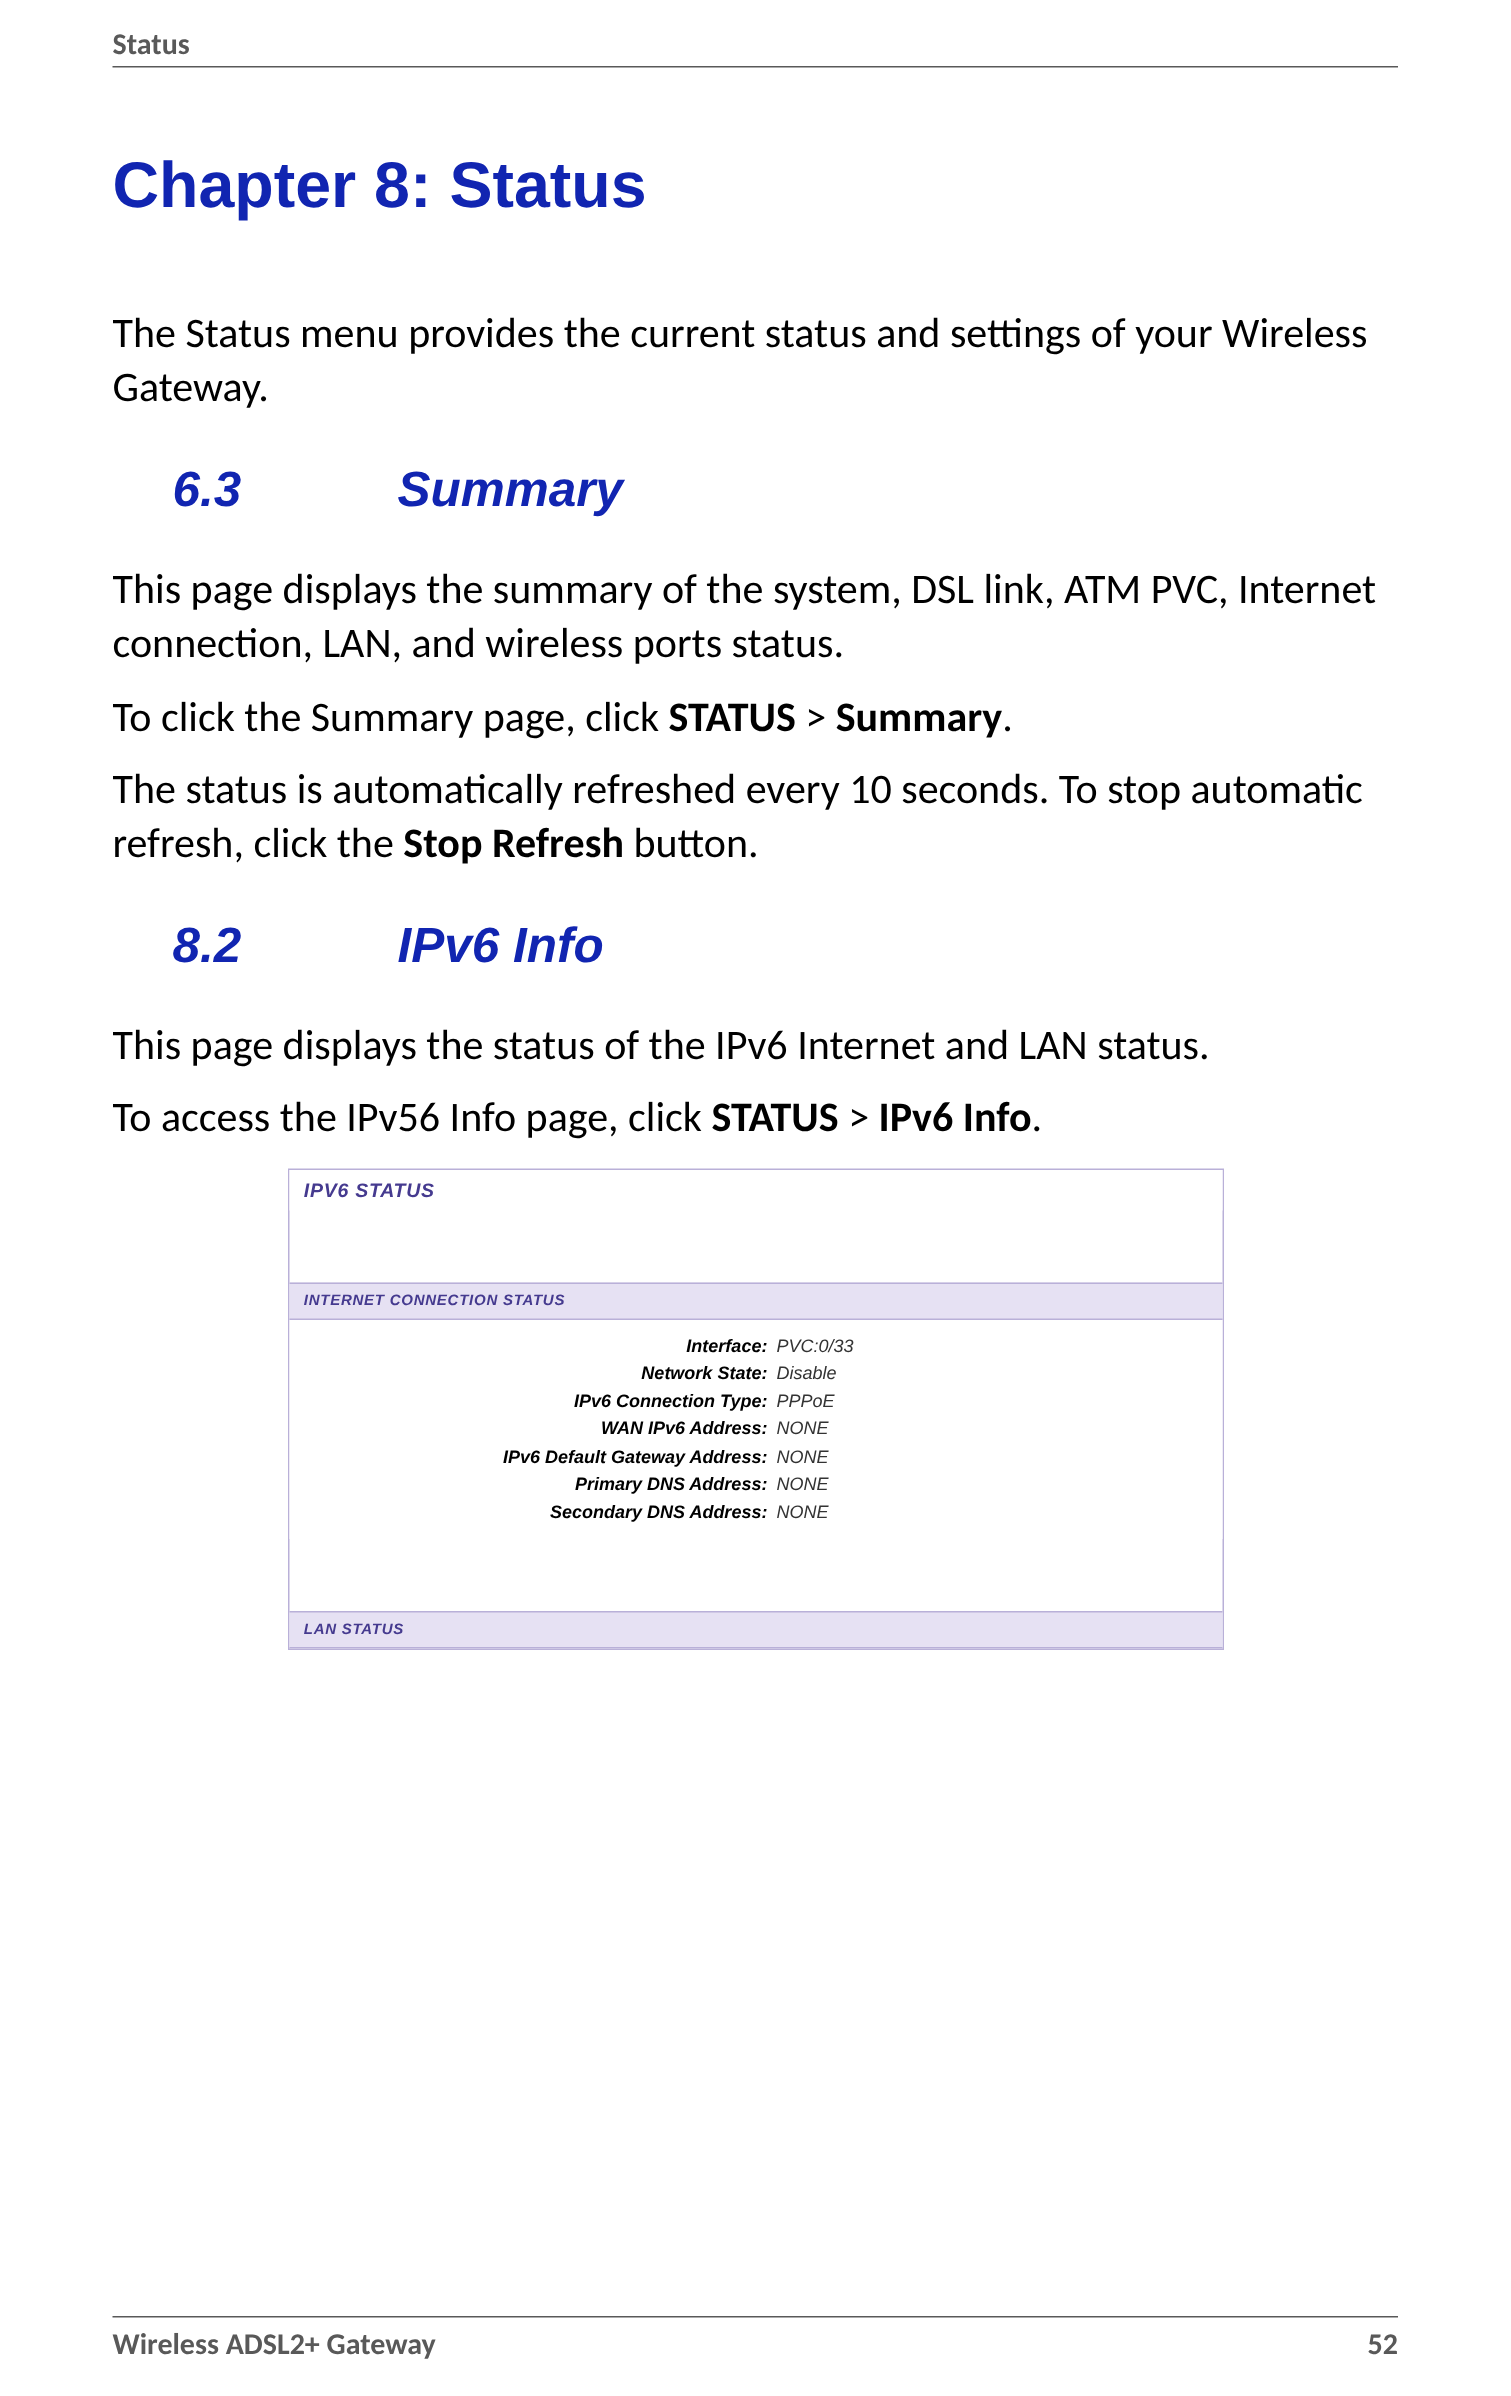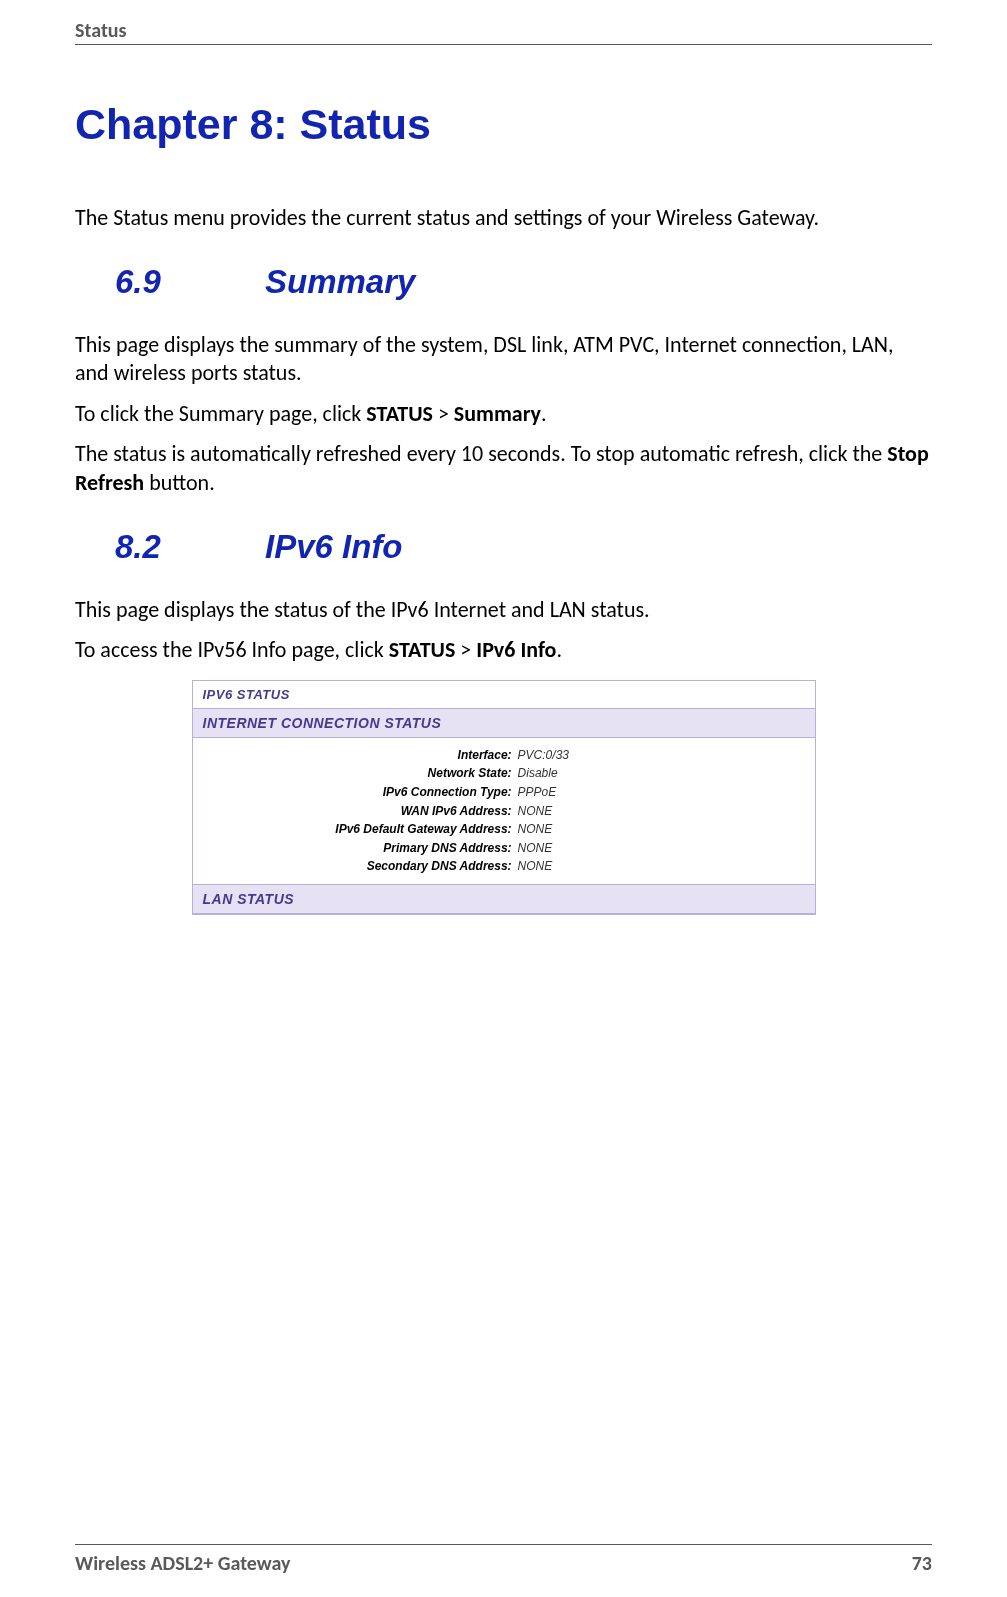--- a/index.html
+++ b/index.html
@@ -33,21 +33,21 @@
     }
     .chapter-title {
       font-family: Arial, 'Arial Black', sans-serif;
       font-weight: 700;
       font-size: 43px;
       color: #1125b1;
       letter-spacing: 0px;
       margin-bottom: 55px;
     }
     .body-text {
-      font-size: 22px;
+      font-size: 28px;
       color: #000;
       line-height: 1.3;
       margin-bottom: 12px;
     }
     .section-heading {
       font-family: Arial, 'Arial Black', sans-serif;
       font-weight: 900;
       font-style: italic;
       font-size: 33px;
       color: #1125b1;
@@ -75,25 +75,26 @@
       font-weight: bold;
       font-size: 13px;
       padding: 6px 10px;
       letter-spacing: 0.5px;
     }
     .panel-subheader {
       background: #e6e1f3;
       color: #453a8f;
       font-family: Verdana, Arial, sans-serif;
       font-weight: bold;
-      font-size: 14px;
+      font-size: 10px;
       padding: 6px 10px;
       border-top: 1.5px solid #b9b0d8;
       border-bottom: 1.5px solid #b9b0d8;
       letter-spacing: 0.5px;
+      margin-top: 48px;
     }
     .panel-body {
       background: #fff;
       padding: 8px 8px;
     }
     .kv-row {
       display: flex;
       font-family: Verdana, Arial, sans-serif;
       font-size: 12px;
       line-height: 1.55;
@@ -135,21 +136,21 @@
 
 <div class="page">
   <div class="header-text">Status</div>
   <hr class="header-rule">
 
   <h1 class="chapter-title">Chapter 8:  Status</h1>
 
   <p class="body-text">The Status menu provides the current status and settings of your Wireless Gateway.</p>
 
   <h2 class="section-heading">
-    <span class="num">6.9</span><span>Summary</span>
+    <span class="num">6.3</span><span>Summary</span>
   </h2>
 
   <p class="body-text">This page displays the summary of the system, DSL link, ATM PVC, Internet connection, LAN, and wireless ports status.</p>
   <p class="body-text">
     <span>To click the Summary page, click </span><span class="bold">STATUS</span><span> &gt; </span><span class="bold">Summary</span><span>.</span>
   </p>
   <p class="body-text">
     <span>The status is automatically refreshed every 10 seconds. To stop automatic refresh, click the </span><span class="bold">Stop Refresh</span><span> button.</span>
   </p>
 
@@ -195,16 +196,16 @@
           <div class="kv-value">NONE</div>
         </div>
     </div>
     <div class="panel-subheader">LAN STATUS</div>
   </div>
 
   <div class="footer">
     <hr class="footer-rule">
     <div class="footer-row">
       <span>Wireless ADSL2+ Gateway</span>
-      <span>73</span>
+      <span>52</span>
     </div>
   </div>
 </div>
 
 </body></html>

